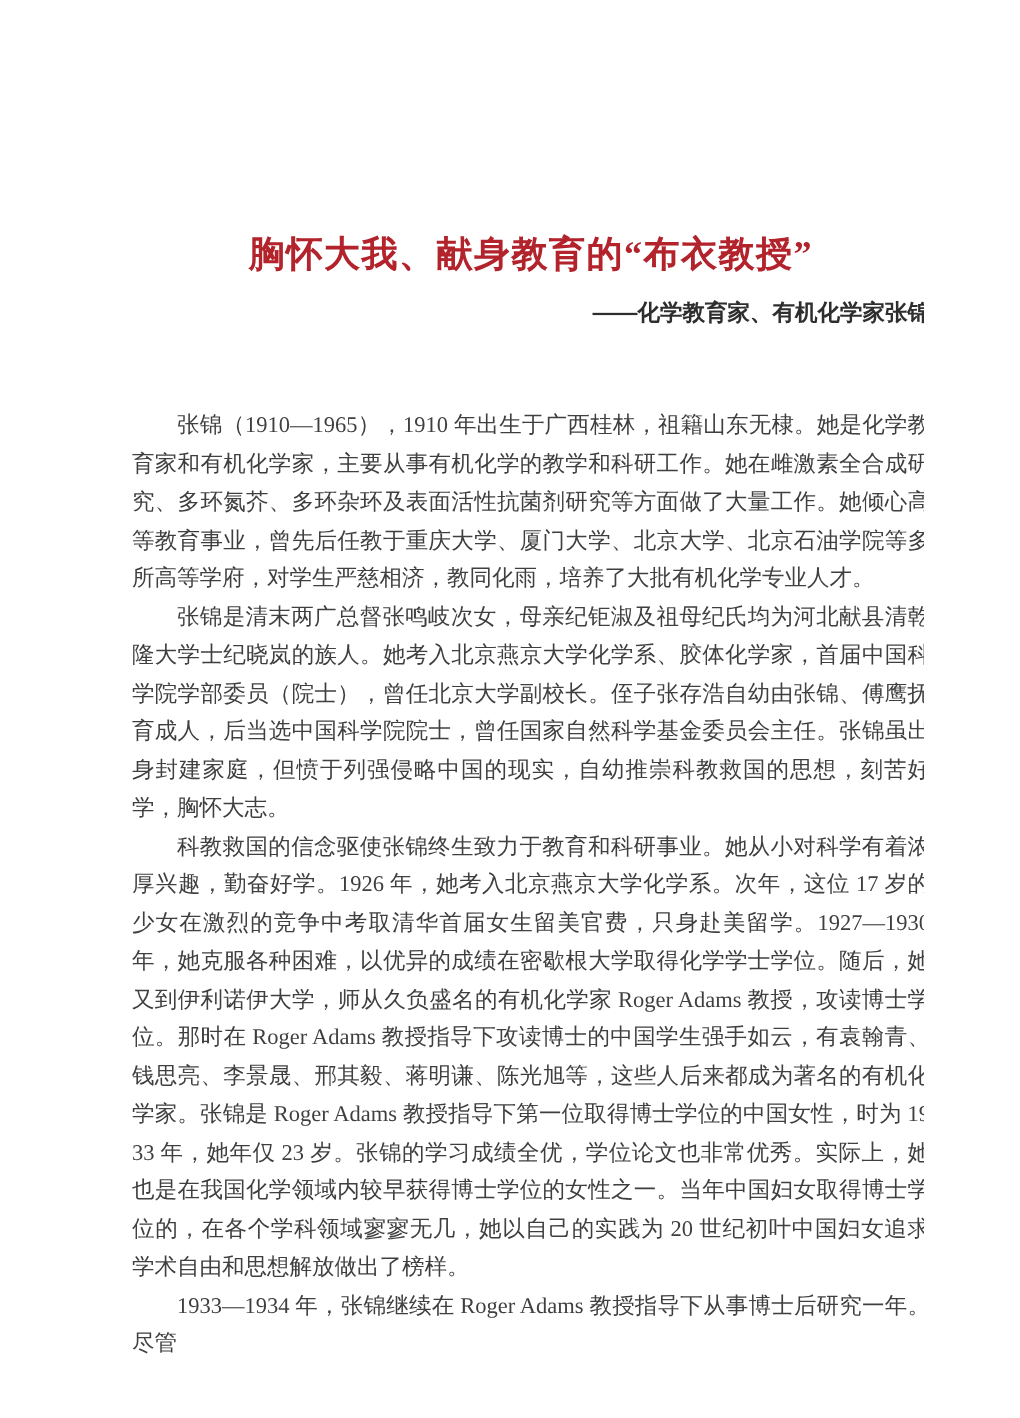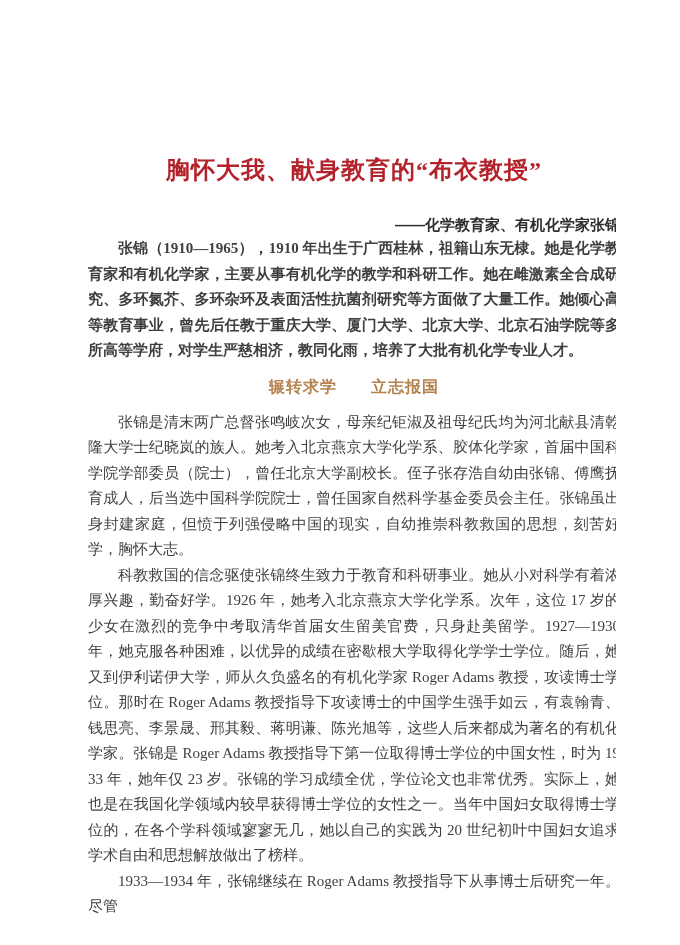--- a/index.html
+++ b/index.html
@@ -26,39 +26,39 @@
     padding-top: 152px;
     font-size: 24px;
     line-height: 36px;
     font-weight: bold;
     text-align: center;
     letter-spacing: 1px;
     color: #b2232c;
     font-family: "Liberation Serif", "DejaVu Serif", serif;
   }
   .doc-subtitle {
-    margin-top: 26px;
+    margin-top: 10px;
     font-size: 15px;
     line-height: 22px;
     font-weight: bold;
     text-align: right;
     color: #2e2e2e;
     font-family: "Liberation Sans", "DejaVu Sans", sans-serif;
   }
   .body-para {
     margin: 0;
     font-size: 15px;
     line-height: 25.5px;
     text-align: justify;
     text-indent: 2em;
     color: #3f3f3f;
     word-break: break-all;
   }
   .body-para.first {
-    font-weight: bold;
+    margin-top: 52px;
   }
   .section-heading {
     margin: 10px 0 11px 0;
     font-size: 16px;
     line-height: 25px;
     font-weight: bold;
     text-align: center;
     color: #b5824e;
     letter-spacing: 1px;
     font-family: "Liberation Serif", "DejaVu Serif", serif;
@@ -69,21 +69,20 @@
 
 <div class="page">
   <div class="content">
 
     <h1 class="doc-title">胸怀大我、献身教育的“布衣教授”</h1>
 
     <div class="doc-subtitle">——化学教育家、有机化学家张锦</div>
 
     <p class="body-para first">张锦（1910—1965），1910 年出生于广西桂林，祖籍山东无棣。她是化学教育家和有机化学家，主要从事有机化学的教学和科研工作。她在雌激素全合成研究、多环氮芥、多环杂环及表面活性抗菌剂研究等方面做了大量工作。她倾心高等教育事业，曾先后任教于重庆大学、厦门大学、北京大学、北京石油学院等多所高等学府，对学生严慈相济，教同化雨，培养了大批有机化学专业人才。</p>
 
-    <h2 class="section-heading">辗转求学　　立志报国</h2>
 
     <p class="body-para">张锦是清末两广总督张鸣岐次女，母亲纪钜淑及祖母纪氏均为河北献县清乾隆大学士纪晓岚的族人。她考入北京燕京大学化学系、胶体化学家，首届中国科学院学部委员（院士），曾任北京大学副校长。侄子张存浩自幼由张锦、傅鹰抚育成人，后当选中国科学院院士，曾任国家自然科学基金委员会主任。张锦虽出身封建家庭，但愤于列强侵略中国的现实，自幼推崇科教救国的思想，刻苦好学，胸怀大志。</p>
 
     <p class="body-para">科教救国的信念驱使张锦终生致力于教育和科研事业。她从小对科学有着浓厚兴趣，勤奋好学。1926 年，她考入北京燕京大学化学系。次年，这位 17 岁的少女在激烈的竞争中考取清华首届女生留美官费，只身赴美留学。1927—1930 年，她克服各种困难，以优异的成绩在密歇根大学取得化学学士学位。随后，她又到伊利诺伊大学，师从久负盛名的有机化学家 Roger Adams 教授，攻读博士学位。那时在 Roger Adams 教授指导下攻读博士的中国学生强手如云，有袁翰青、钱思亮、李景晟、邢其毅、蒋明谦、陈光旭等，这些人后来都成为著名的有机化学家。张锦是 Roger Adams 教授指导下第一位取得博士学位的中国女性，时为 1933 年，她年仅 23 岁。张锦的学习成绩全优，学位论文也非常优秀。实际上，她也是在我国化学领域内较早获得博士学位的女性之一。当年中国妇女取得博士学位的，在各个学科领域寥寥无几，她以自己的实践为 20 世纪初叶中国妇女追求学术自由和思想解放做出了榜样。</p>
 
     <p class="body-para">1933—1934 年，张锦继续在 Roger Adams 教授指导下从事博士后研究一年。尽管</p>
 
   </div>
 </div>
 

